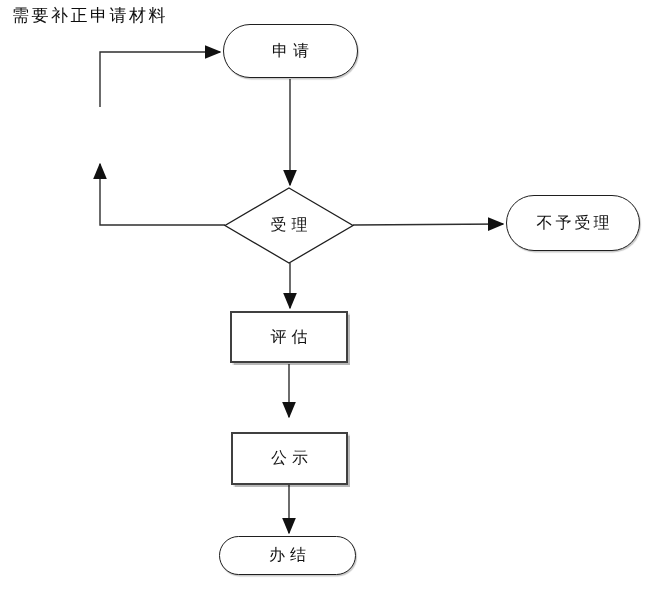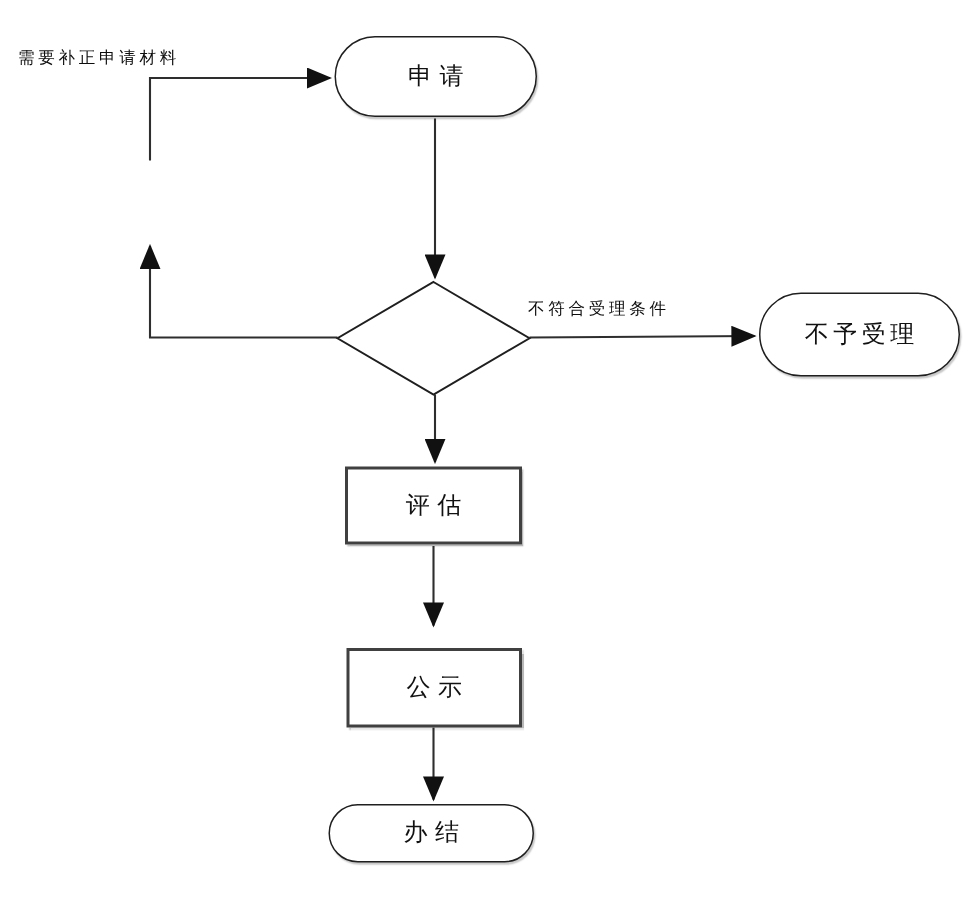--- a/index.html
+++ b/index.html
@@ -40,25 +40,24 @@
   }
   #node-apply      { left: 223px; top: 24px;  width: 135px; height: 54px; border-radius: 27px; }
   #node-correction { left: 42px;  top: 107px; width: 116px; height: 53px; }
   #node-accept     { left: 225px; top: 188px; width: 128px; height: 75px; }
   #node-reject     { left: 506px; top: 195px; width: 134px; height: 56px; border-radius: 28px; letter-spacing: 3px; text-indent: 3px; }
   #node-evaluate   { left: 230px; top: 311px; width: 118px; height: 52px; }
   #node-publicize  { left: 231px; top: 432px; width: 117px; height: 53px; }
   #node-complete   { left: 219px; top: 536px; width: 137px; height: 39px; border-radius: 26px; }
   .annotation {
     position: absolute;
-    font-size: 11px;
+    font-size: 17px;
     letter-spacing: 2.5px;
     color: #0d0d0d;
     white-space: nowrap;
-    margin-top: 27px;
   }
   #ann-needs-correction { left: 12px; top: 4px; }
   #ann-not-meet { left: 352px; top: 171px; }
 </style>
 </head>
 <body>
 
 <div id="canvas">
 
   <svg id="wires" viewBox="0 0 645 598" xmlns="http://www.w3.org/2000/svg">
@@ -73,27 +72,29 @@
     <path d="M289,364 L289,417" fill="none" stroke="#2e2e2e" stroke-width="1.4" marker-end="url(#arrow)"></path>
     <path d="M289,474 L289,533" fill="none" stroke="#2e2e2e" stroke-width="1.4" marker-end="url(#arrow)"></path>
     <path d="M353,225 L503,224" fill="none" stroke="#2e2e2e" stroke-width="1.4" marker-end="url(#arrow)"></path>
     <path d="M225,225 L100,225 L100,164" fill="none" stroke="#2e2e2e" stroke-width="1.4" marker-end="url(#arrow)"></path>
     <path d="M100,107 L100,52 L220,52" fill="none" stroke="#2e2e2e" stroke-width="1.4" marker-end="url(#arrow)"></path>
 
     <polygon points="289,188 353,225.5 289,263 225,225.5" fill="#ffffff" stroke="#1f1f1f" stroke-width="1.3"></polygon>
   </svg>
 
   <div class="annotation" id="ann-needs-correction">需要补正申请材料</div>
-  <div class="annotation" id="ann-not-meet">不符合受理条件</div>
 
   <div class="node terminator" id="node-apply">
     <span>申请</span>
   </div>
 
 
+  <div class="node decision-label" id="node-accept">
+    <span>受理</span>
+  </div>
 
   <div class="node terminator" id="node-reject">
     <span>不予受理</span>
   </div>
 
   <div class="node process" id="node-evaluate">
     <span>评估</span>
   </div>
 
   <div class="node process" id="node-publicize">

